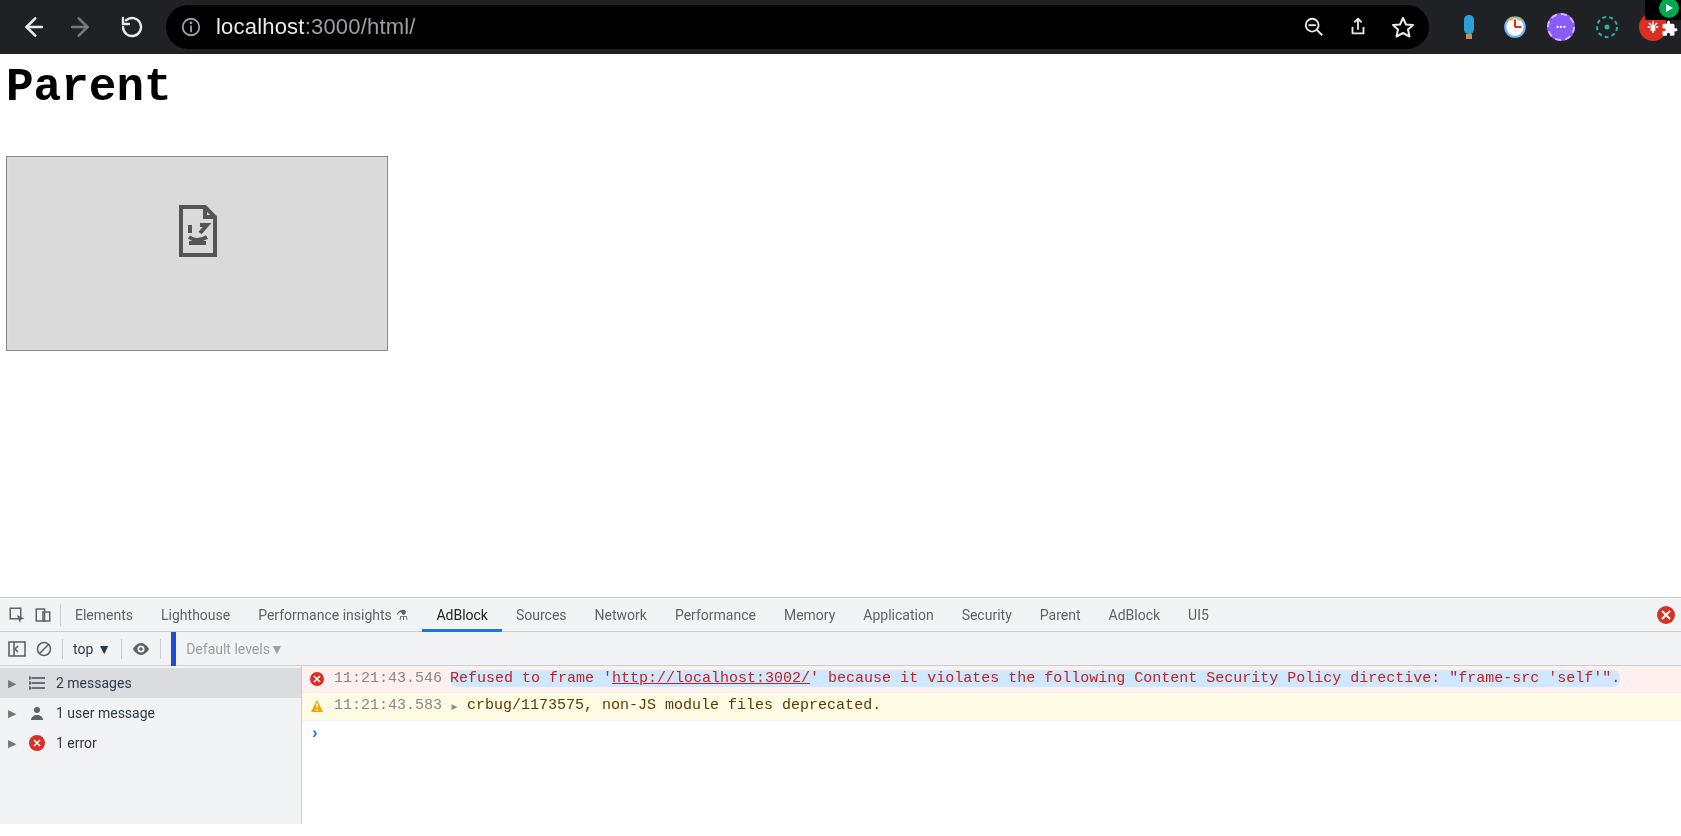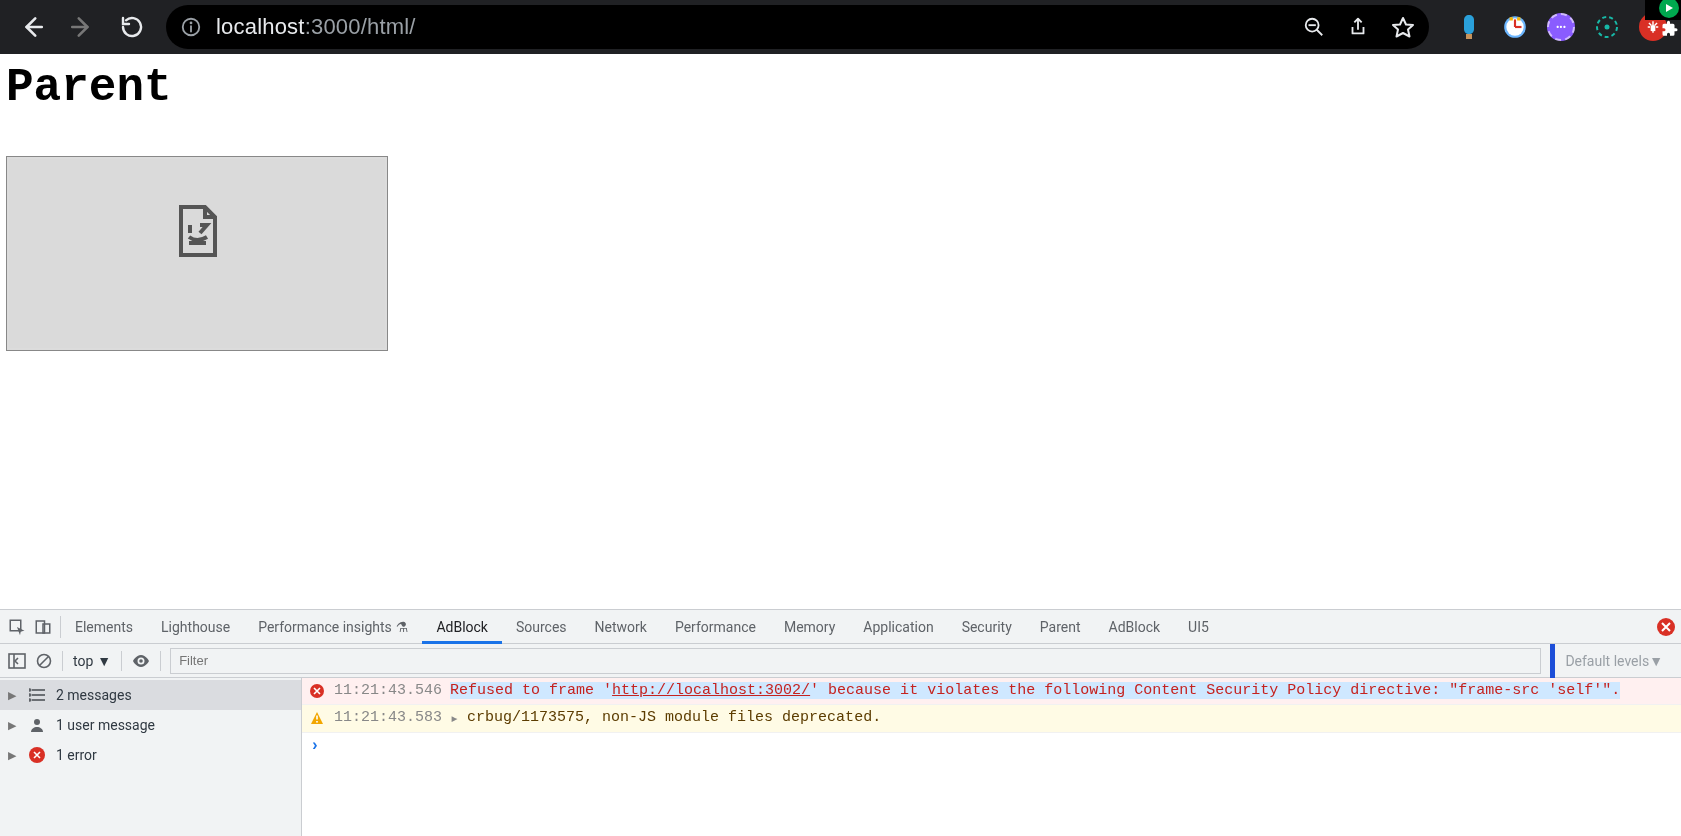--- a/index.html
+++ b/index.html
@@ -69,21 +69,21 @@
     justify-content:center;
     padding-top: 46px;
   }
   .sad-doc {
     width:48px; height:56px;
   }
 
   
   .devtools {
     position:absolute;
-    left:0; right:0; bottom:0;
+    left:0; right:0; bottom:12px;
     height: 227px;
     background:#f1f3f4;
     border-top:1px solid #cacdd1;
     display:flex;
     flex-direction:column;
     font-size:14px;
     color:#303942;
   }
   .dt-tabs {
     height:34px;
@@ -146,21 +146,21 @@
   .badge-error { width:16px; height:16px; border-radius:50%; background:#d93025; display:flex; align-items:center; justify-content:center; }
 
   .dt-msgs { flex:1; background:#fff; font-family: Consolas, "Courier New", monospace; font-size:15px; min-width:0; }
   .msg { display:flex; align-items:flex-start; padding:4px 8px; gap:8px; border-bottom:1px solid #f1f1f1; }
   .msg.err { background:#fff0f0; }
   .msg.warn { background:#fffbe5; }
   .msg .mic { width:16px; height:16px; flex-shrink:0; margin-top:2px;}
   .msg .ts { color:#888; margin-right:0; white-space:nowrap;}
   .msg .body { white-space:pre; overflow:hidden; }
   .msg.err .body { color:#c5221f; }
-  .msg.err .body .hl { background:#cfe8ff;}
+  .msg.err .body .hl { background:#cfe8ff;border-radius:7px;}
   .msg.err .body a { text-decoration:underline; color:#c5221f;}
   .msg.warn .body { color:#5c3c00;}
   .prompt-row { padding:4px 8px; }
   .prompt-caret { color:#1a73e8; font-weight:bold; font-size:16px;}
 
   svg { display:block; }
 </style>
 </head>
 <body>
 
@@ -342,21 +342,20 @@
       <span>▼</span>
     </span>
     <span class="sep"></span>
     <span>
       <svg width="18" height="12" viewBox="0 0 18 12" fill="#5f6368">
           <path d="M9 0C4 0 1 6 1 6s3 6 8 6 8-6 8-6-3-6-8-6Zm0 9.5A3.5 3.5 0 1 1 9 2.5a3.5 3.5 0 0 1 0 7Z"></path>
           <circle cx="9" cy="6" r="1.8"></circle>
         </svg>
     </span>
     <span class="sep"></span>
-    <input class="filter-input" placeholder="Filter" style="">
     <span class="levels">
       <span>Default levels</span>
       <span>▼</span>
     </span>
   </div>
 
   <div class="dt-body">
     <div class="dt-sidebar">
       <div class="sb-row sel">
         <span class="tri">▶</span>

